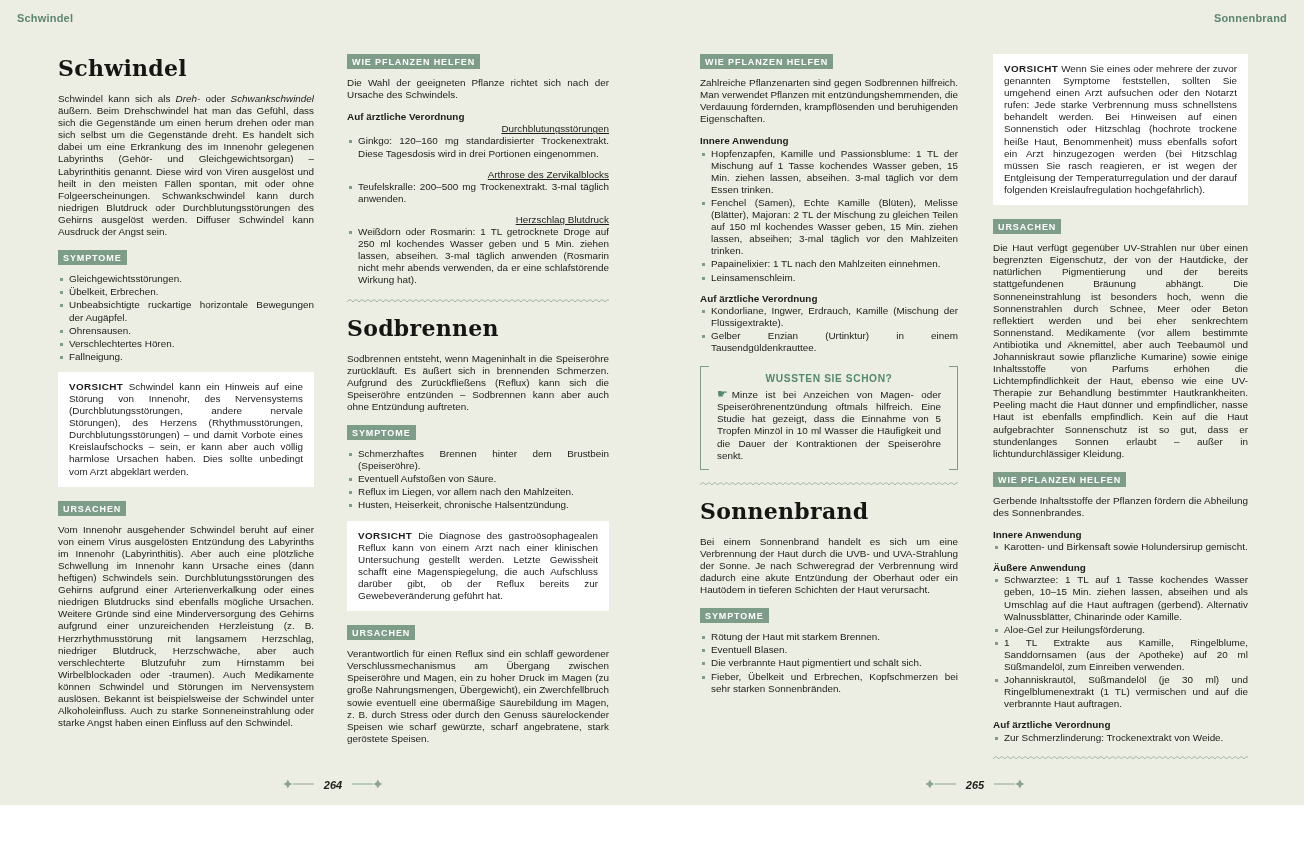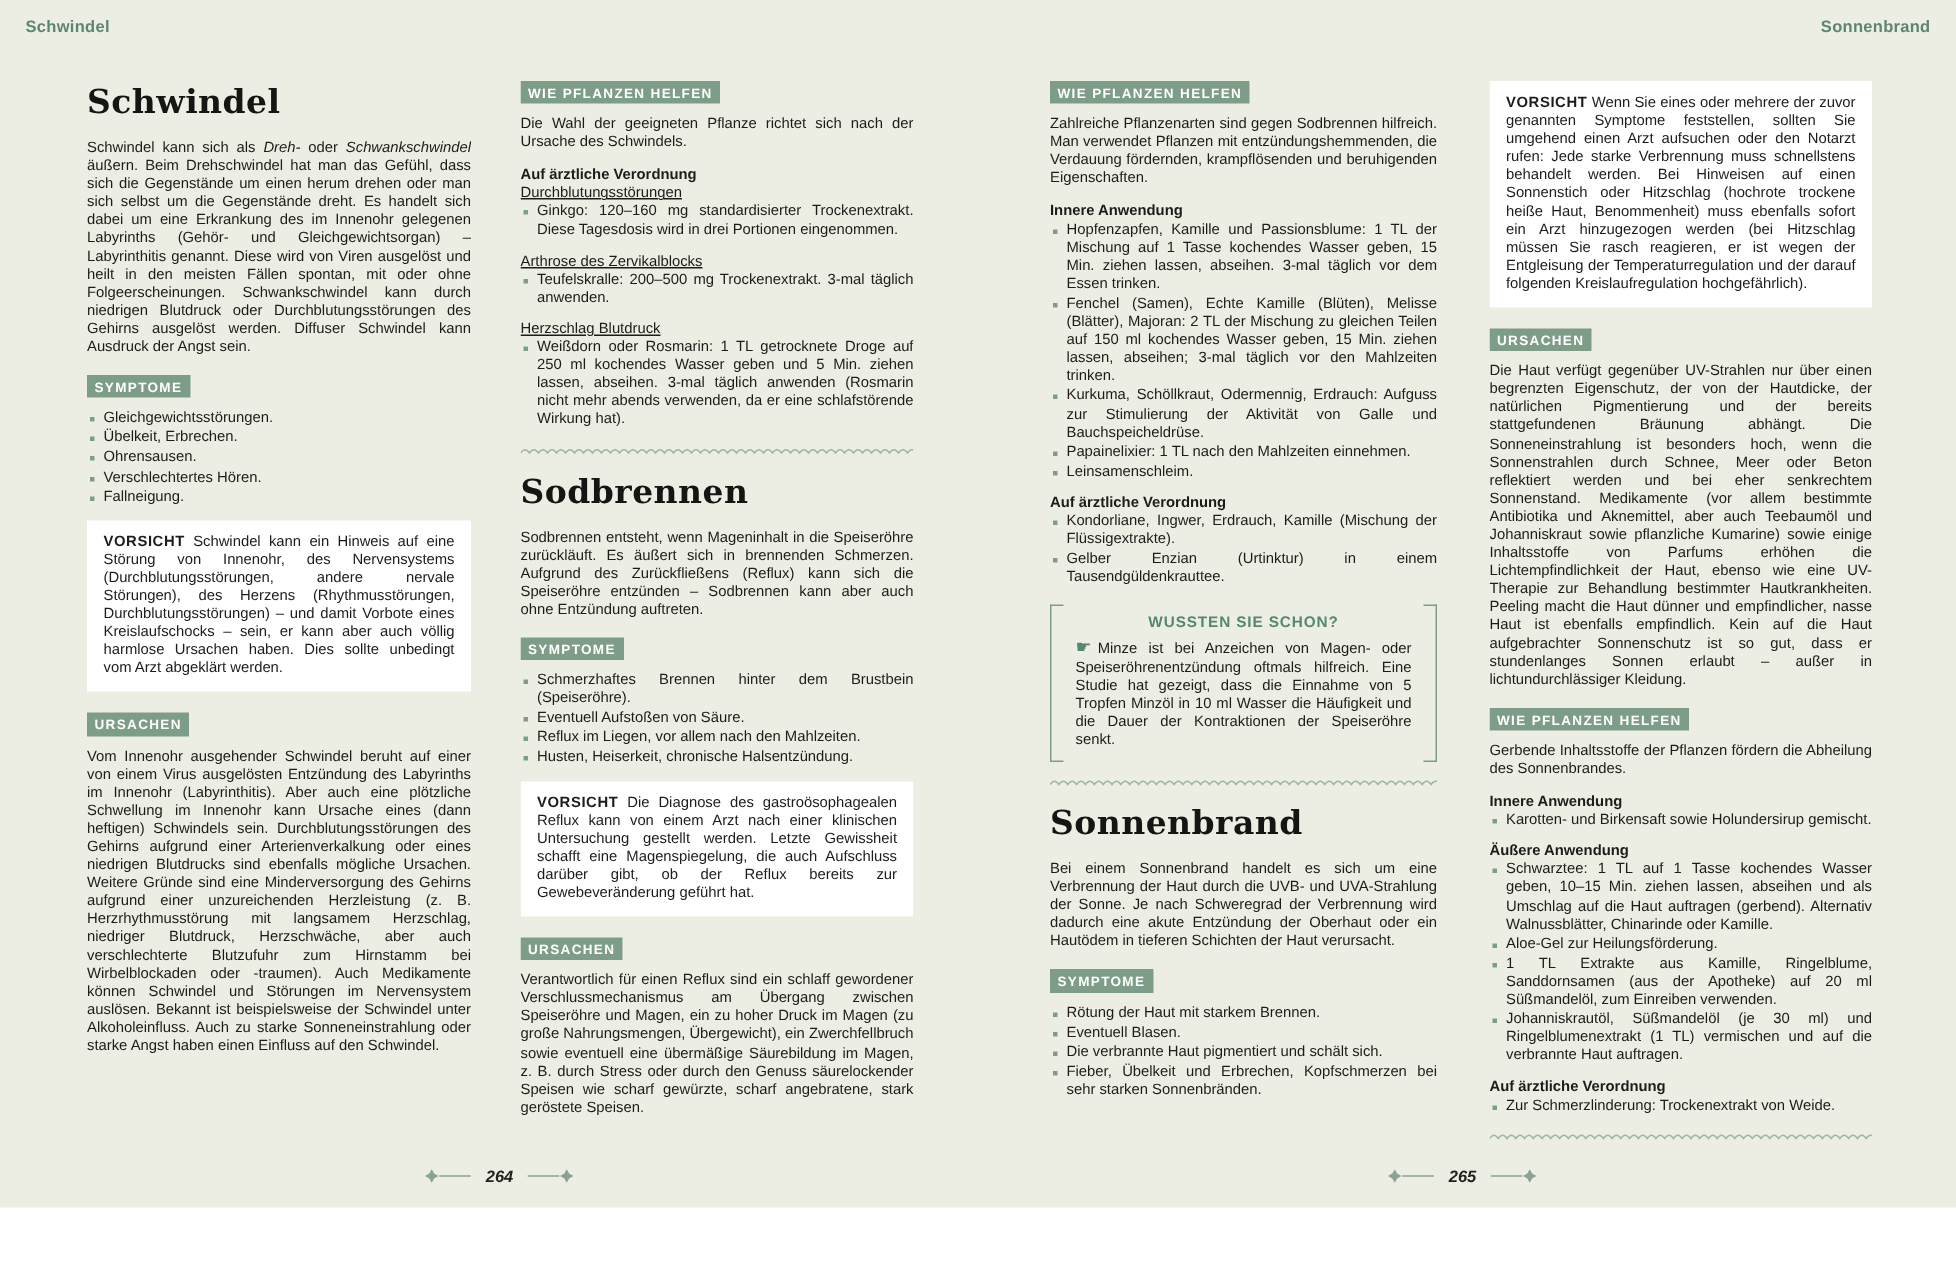--- a/index.html
+++ b/index.html
@@ -40,21 +40,21 @@
   li{position:relative;padding-left:11px;margin:0 0 1px;}
   li::before{
     content:"";position:absolute;left:2px;top:5px;
     width:3px;height:3px;background:#7e9d89;
   }
   .box{
     background:#ffffff;padding:9px 11px;margin:4px 0 12px;
   }
   .lead{font-weight:bold;letter-spacing:0.4px;}
   .bold-head{font-weight:bold;margin:8px 0 0;text-align:left;}
-  .cond{text-decoration:underline;margin:0;text-align:left;}
+  .cond{text-decoration:underline;margin:0;text-align:right;}
   .wave-wrap{margin:10px 0 12px;}
   .dyk{
     position:relative;padding:7px 17px 8px 17px;margin:12px 0 10px;
   }
   .dyk .bracket{
     position:absolute;top:0;bottom:0;width:8px;
     border:1.4px solid #7e9d89;
   }
   .dyk .bracket.l{left:0;border-right:none;}
   .dyk .bracket.r{right:0;border-left:none;}
@@ -81,20 +81,21 @@
   <div class="runhead left">Schwindel</div>
   <div class="runhead right">Sonnenbrand</div>
 
   <div class="col col1">
     <h1 class="entry">Schwindel</h1>
     <p><span>Schwindel kann sich als </span><i>Dreh-</i><span> oder </span><i>Schwankschwindel</i><span> äußern. Beim Drehschwindel hat man das Gefühl, dass sich die Gegenstände um einen herum drehen oder man sich selbst um die Gegenstände dreht. Es handelt sich dabei um eine Erkrankung des im Innenohr gelegenen Labyrinths (Gehör- und Gleichgewichtsorgan) – Labyrinthitis genannt. Diese wird von Viren ausgelöst und heilt in den meisten Fällen spontan, mit oder ohne Folgeerscheinungen. Schwankschwindel kann durch niedrigen Blutdruck oder Durchblutungsstörungen des Gehirns ausgelöst werden. Diffuser Schwindel kann Ausdruck der Angst sein.</span></p>
     <div class="chip">SYMPTOME</div>
     <ul>
       <li>Gleichgewichtsstörungen.</li>
       <li>Übelkeit, Erbrechen.</li>
+      <li>Unbeabsichtigte ruckartige horizontale Bewegungen der Augäpfel.</li>
       <li>Ohrensausen.</li>
       <li>Verschlechtertes Hören.</li>
       <li>Fallneigung.</li>
     </ul>
     <p class="box"><span class="lead">VORSICHT</span> <span>Schwindel kann ein Hinweis auf eine Störung von Innenohr, des Nervensystems (Durchblutungsstörungen, andere nervale Störungen), des Herzens (Rhythmusstörungen, Durchblutungsstörungen) – und damit Vorbote eines Kreislaufschocks – sein, er kann aber auch völlig harmlose Ursachen haben. Dies sollte unbedingt vom Arzt abgeklärt werden.</span></p>
     <div class="chip">URSACHEN</div>
     <p>Vom Innenohr ausgehender Schwindel beruht auf einer von einem Virus ausgelösten Entzündung des Labyrinths im Innenohr (Labyrinthitis). Aber auch eine plötzliche Schwellung im Innenohr kann Ursache eines (dann heftigen) Schwindels sein. Durchblutungsstörungen des Gehirns aufgrund einer Arterienverkalkung oder eines niedrigen Blutdrucks sind ebenfalls mögliche Ursachen. Weitere Gründe sind eine Minderversorgung des Gehirns aufgrund einer unzureichenden Herzleistung (z. B. Herzrhythmusstörung mit langsamem Herzschlag, niedriger Blutdruck, Herzschwäche, aber auch verschlechterte Blutzufuhr zum Hirnstamm bei Wirbelblockaden oder -traumen). Auch Medikamente können Schwindel und Störungen im Nervensystem auslösen. Bekannt ist beispielsweise der Schwindel unter Alkoholeinfluss. Auch zu starke Sonneneinstrahlung oder starke Angst haben einen Einfluss auf den Schwindel.</p>
   </div>
 
   <div class="col col2">
@@ -132,21 +133,20 @@
     <p>Verantwortlich für einen Reflux sind ein schlaff gewordener Verschlussmechanismus am Übergang zwischen Speiseröhre und Magen, ein zu hoher Druck im Magen (zu große Nahrungsmengen, Übergewicht), ein Zwerchfellbruch sowie eventuell eine übermäßige Säurebildung im Magen, z. B. durch Stress oder durch den Genuss säurelockender Speisen wie scharf gewürzte, scharf angebratene, stark geröstete Speisen.</p>
   </div>
 
   <div class="col col3">
     <div class="chip">WIE PFLANZEN HELFEN</div>
     <p>Zahlreiche Pflanzenarten sind gegen Sodbrennen hilfreich. Man verwendet Pflanzen mit entzündungshemmenden, die Verdauung fördernden, krampflösenden und beruhigenden Eigenschaften.</p>
     <p class="bold-head">Innere Anwendung</p>
     <ul>
       <li>Hopfenzapfen, Kamille und Passionsblume: 1 TL der Mischung auf 1 Tasse kochendes Wasser geben, 15 Min. ziehen lassen, abseihen. 3-mal täglich vor dem Essen trinken.</li>
       <li>Fenchel (Samen), Echte Kamille (Blüten), Melisse (Blätter), Majoran: 2 TL der Mischung zu gleichen Teilen auf 150 ml kochendes Wasser geben, 15 Min. ziehen lassen, abseihen; 3-mal täglich vor den Mahlzeiten trinken.</li>
-      <li>Kurkuma, Schöllkraut, Odermennig, Erdrauch: Aufguss zur Stimulierung der Aktivität von Galle und Bauchspeicheldrüse.</li>
       <li>Papainelixier: 1 TL nach den Mahlzeiten einnehmen.</li>
       <li>Leinsamenschleim.</li>
     </ul>
     <p class="bold-head" style="margin-top:0;">Auf ärztliche Verordnung</p>
     <ul>
       <li>Kondorliane, Ingwer, Erdrauch, Kamille (Mischung der Flüssigextrakte).</li>
       <li>Gelber Enzian (Urtinktur) in einem Tausendgüldenkrauttee.</li>
     </ul>
     <div class="dyk">
       <span class="bracket l"></span>

